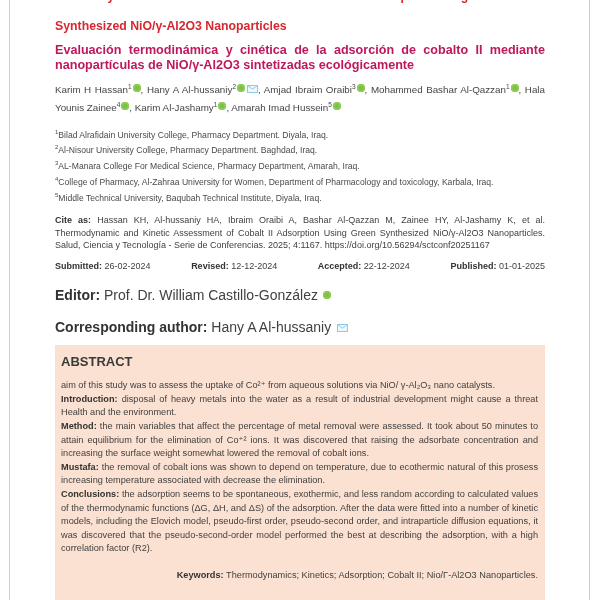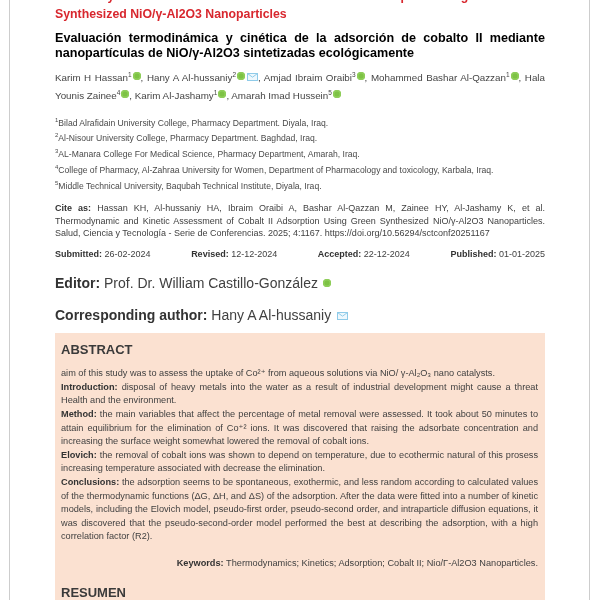--- a/index.html
+++ b/index.html
@@ -20,24 +20,24 @@
 
   .content { position: absolute; left: 55px; top: 0; width: 490px; }
 
   
   .clip-line { height: 4px; overflow: hidden; }
   .clip-line .clip-inner {
     margin-top: -11px;
     font-size: 12.3px; font-weight: bold; color: #d8272e; white-space: nowrap;
   }
   .title-en {
-    margin-top: 3px;
+    margin-top: 15px;
     font-size: 12.3px; font-weight: bold; color: #d8272e; line-height: 15px;
   }
-  .title-es { margin-top: 9px; font-weight: bold; color: #000000; font-size: 12.6px; line-height: 15px; }
+  .title-es { margin-top: 9px; font-weight: bold; color: #be185d; font-size: 12.6px; line-height: 15px; }
   .title-es .l1 { text-align: justify; text-align-last: justify; }
 
   .authors {
     margin-top: 7px; font-size: 9.8px; line-height: 14px; color: #454545;
     text-align: justify;
   }
   .authors sup { font-size: 6.5px; }
   .orcid-dot {
     display: inline-block; width: 8px; height: 8px; border-radius: 50%;
     background: #7dc244; vertical-align: 1px; margin-left: 1px;
@@ -146,21 +146,21 @@
       </div>
       <div class="para">
         <strong>Introduction:</strong>
         <span>disposal of heavy metals into the water as a result of industrial development might cause a threat Health and the environment.</span>
       </div>
       <div class="para">
         <strong>Method:</strong>
         <span>the main variables that affect the percentage of metal removal were assessed. It took about 50 minutes to attain equilibrium for the elimination of Co⁺² ions. It was discovered that raising the adsorbate concentration and increasing the surface weight somewhat lowered the removal of cobalt ions.</span>
       </div>
       <div class="para">
-        <strong>Elovich:</strong>
+        <strong>Mustafa:</strong>
         <span>the removal of cobalt ions was shown to depend on temperature, due to ecothermic natural of this prosess increasing temperature associated with decrease the elimination.</span>
       </div>
       <div class="para">
         <strong>Conclusions:</strong>
         <span>the adsorption seems to be spontaneous, exothermic, and less random according to calculated values of the thermodynamic functions (ΔG, ΔH, and ΔS) of the adsorption. After the data were fitted into a number of kinetic models, including the Elovich model, pseudo-first order, pseudo-second order, and intraparticle diffusion equations, it was discovered that the pseudo-second-order model performed the best at describing the adsorption, with a high correlation factor (R2).</span>
       </div>
 
       <div class="keywords">
         <strong>Keywords:</strong>
         <span>Thermodynamics; Kinetics; Adsorption; Cobalt II; Nio/Γ-Al2O3 Nanoparticles.</span>

